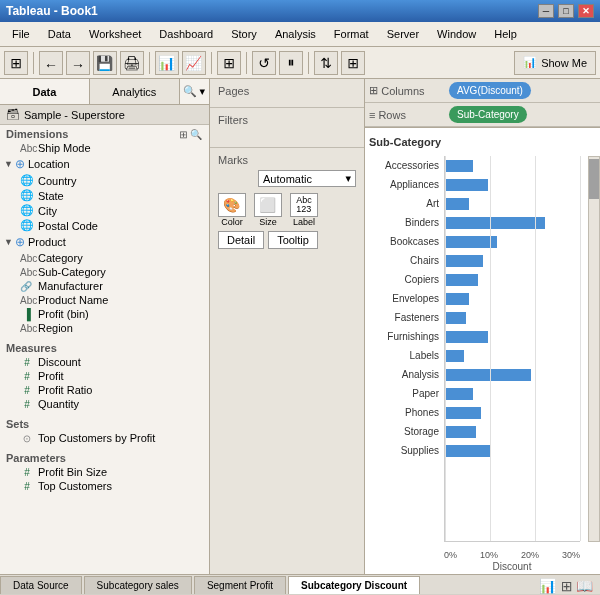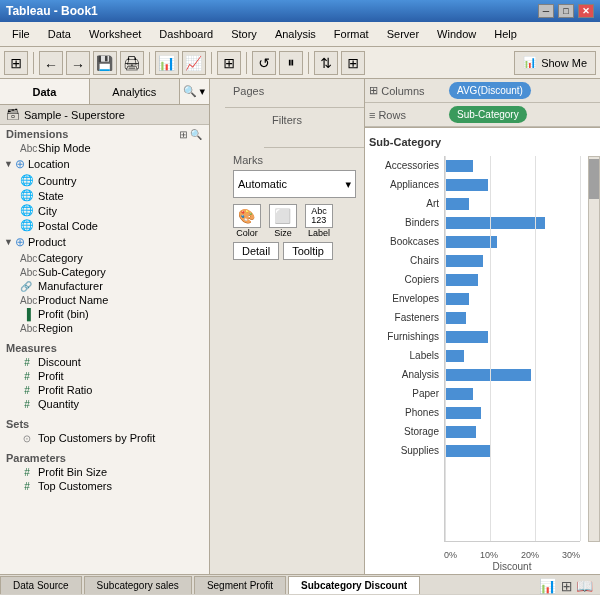--- a/index.html
+++ b/index.html
@@ -42,25 +42,25 @@
     .expand-icon { font-size: 9px; margin-right: 2px; color: #555; }
     .group-icon { margin-right: 3px; color: #4a8fd4; font-size: 12px; }
     .field-item { display: flex; align-items: center; padding: 1px 6px 1px 20px; cursor: pointer; font-size: 11px; }
     .field-type-icon { margin-right: 4px; font-size: 10px; color: #555; width: 14px; text-align: center; }
     .field-type-icon.abc { color: #666; }
     .field-type-icon.globe { color: #4a8fd4; font-size: 11px; }
     .field-type-icon.hash { color: #1a6b3c; }
     .field-type-icon.bar { color: #1a6b3c; font-size: 11px; }
 
     
-    .middle-panel { width: 155px; background: #e8e4dc; border-right: 1px solid #b0a898; display: flex; flex-direction: column; padding-left: 15px; }
+    .middle-panel { width: 155px; background: #e8e4dc; border-right: 1px solid #b0a898; display: flex; flex-direction: column; }
     .middle-section { border-bottom: 1px solid #c0bbb0; padding: 6px 8px; }
     .middle-section-title { font-size: 11px; color: #555; margin-bottom: 4px; }
     .marks-section { padding: 6px 8px; flex: 1; }
-    .marks-dropdown { display: flex; align-items: center; justify-content: space-between; background: white; border: 1px solid #999; padding: 2px 4px; margin-bottom: 6px; cursor: pointer; height: 28px; }
+    .marks-dropdown { display: flex; align-items: center; justify-content: space-between; background: white; border: 1px solid #999; padding: 2px 4px; margin-bottom: 6px; cursor: pointer; height: 17px; margin-left: 40px; }
     .marks-icons-row { display: flex; gap: 8px; margin-bottom: 4px; }
     .marks-icon-btn { display: flex; flex-direction: column; align-items: center; font-size: 9px; cursor: pointer; }
     .marks-icon { width: 28px; height: 24px; background: white; border: 1px solid #999; display: flex; align-items: center; justify-content: center; font-size: 14px; }
     .marks-detail-row { display: flex; gap: 4px; margin-top: 4px; }
     .detail-btn { padding: 2px 8px; background: white; border: 1px solid #999; cursor: pointer; font-size: 11px; }
 
     
     .right-panel { flex: 1; background: white; display: flex; flex-direction: column; }
     .shelf-area { background: #e8e4dc; border-bottom: 1px solid #b0a898; }
     .shelf-row { display: flex; align-items: center; height: 24px; border-bottom: 1px solid #c0bbb0; }
@@ -254,21 +254,21 @@
         <span class="field-type-icon hash">#</span>
         <span>Top Customers</span>
       </div>
     </div>
   </div>
 
   <div class="middle-panel">
     <div class="middle-section">
       <div class="middle-section-title">Pages</div>
     </div>
-    <div class="middle-section" style="min-height:40px;margin-left:39px;">
+    <div class="middle-section" style="min-height:40px;">
       <div class="middle-section-title">Filters</div>
     </div>
     <div class="marks-section">
       <div class="middle-section-title">Marks</div>
       <div class="marks-dropdown">
         <span>Automatic</span>
         <span>▾</span>
       </div>
       <div class="marks-icons-row">
         <div class="marks-icon-btn">

